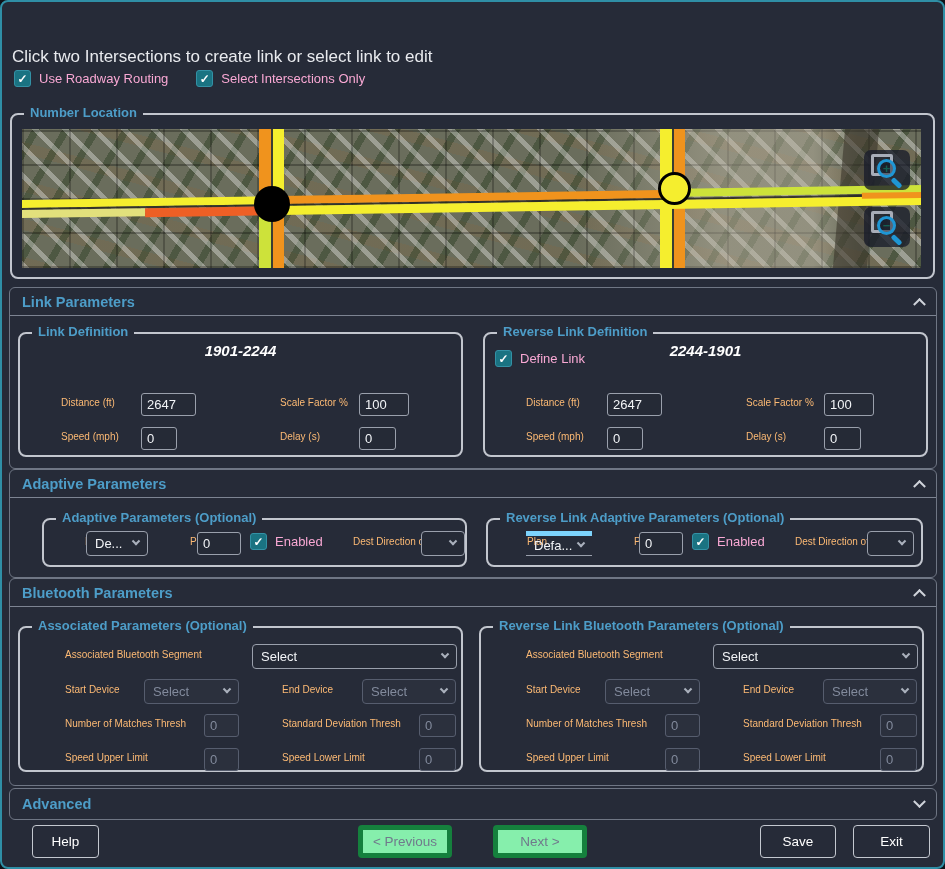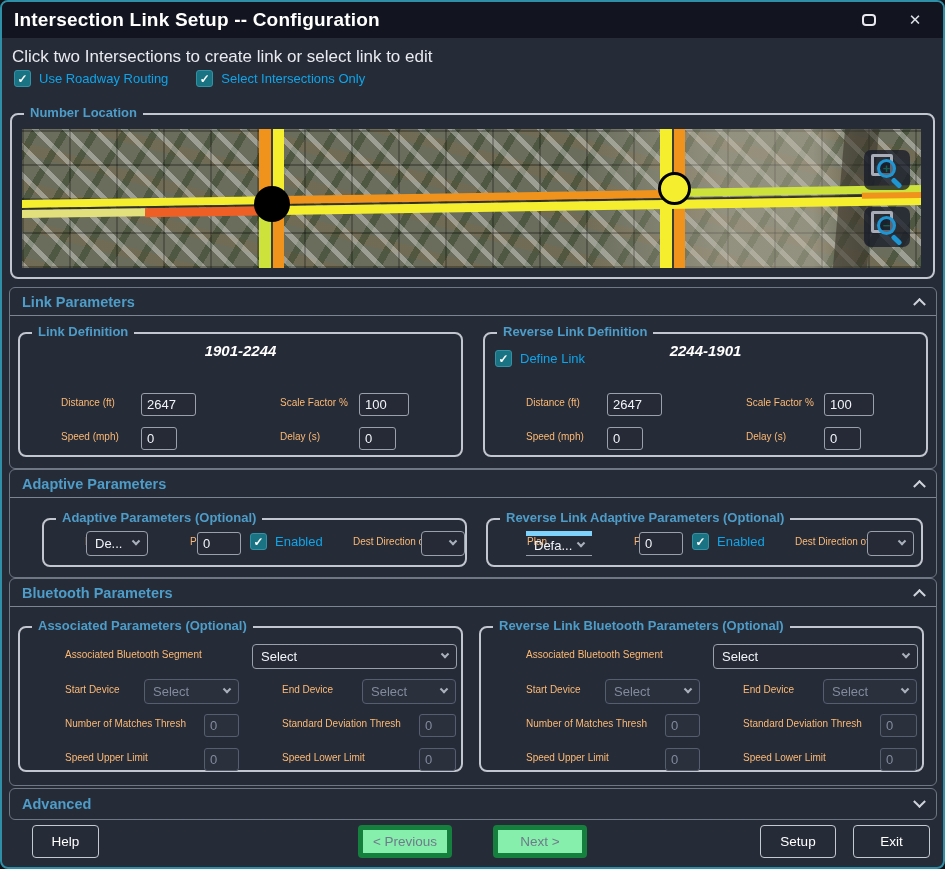--- a/index.html
+++ b/index.html
@@ -23,21 +23,21 @@
   .max-icon{ width:14px; height:12px; border:2px solid #e8eaf0; border-radius:4px; display:block;}
   .close-btn{ font-size:15px; color:#dfe2e8; width:20px; text-align:center; cursor:default;}
 
   .instruction{ position:absolute; left:10px; top:45px; font-size:17px; color:#e8eaee;}
 
   
   .opts{ position:absolute; left:12px; top:68px; display:flex; gap:28px; align-items:center;}
   .cb-wrap{ display:flex; align-items:center; gap:8px;}
   .cb{ width:17px; height:17px; background:#1a7382; border:1px solid #3391a5; border-radius:3px;
        color:#fff; font-size:12px; font-weight:bold; display:flex; align-items:center; justify-content:center;}
-  .cb-label{ font-size:13px; color:#0ea5e9;}
+  .cb-label{ font-size:13px; color:#f9a8d4;}
 
   
   .group{ position:absolute; border:2px solid #c2c6ce; border-radius:8px;}
   .group-label{ position:absolute; top:-10px; left:12px; background:#262b38; padding:0 6px;
                 font-size:13px; font-weight:bold; color:#4d9dc8; white-space:nowrap;}
 
   
   .define-group{ left:8px; right:8px; top:111px; height:166px;}
   .map{ position:absolute; left:10px; top:14px; right:12px; bottom:9px; background:#6a6d5c; overflow:hidden;}
   .map-texture{ position:absolute; inset:0;
@@ -107,29 +107,20 @@
   .btn{ position:absolute; top:9px; height:33px; border-radius:4px; font-size:13.5px;
         display:flex; align-items:center; justify-content:center; background:#262b38;
         border:1px solid #c4c8d0; color:#ffffff; cursor:default; font-family:"Liberation Sans",sans-serif;}
   .btn.disabled{ background:#86efac; border:5px solid #15803d; color:#707a8c;}
 </style>
 </head>
 <body>
 
 <div class="window">
 
-  <div class="titlebar">
-    <span class="title">Intersection Link Setup -- Configuration</span>
-    <span class="tb-btns">
-      <span class="max-btn">
-          <span class="max-icon"></span>
-        </span>
-      <span class="close-btn">✕</span>
-    </span>
-  </div>
 
   <div class="instruction">Click two Intersections to create link or select link to edit</div>
 
   <div class="opts">
     <span class="cb-wrap">
       <span class="cb">✓</span>
       <span class="cb-label">Use Roadway Routing</span>
     </span>
     <span class="cb-wrap">
       <span class="cb">✓</span>
@@ -338,17 +329,17 @@
     <div class="exp-header">
       <span class="exp-title">Advanced</span>
       <span class="chev down"></span>
     </div>
   </section>
 
   <div class="footer">
     <div class="btn" style="left:30px;width:67px;">Help</div>
     <div class="btn disabled" style="left:356px;width:94px;">&lt; Previous</div>
     <div class="btn disabled" style="left:470px;width:94px;margin-left:21px;">Next &gt;</div>
-    <div class="btn" style="left:758px;width:76px;">Setup</div>
+    <div class="btn" style="left:758px;width:76px;">Save</div>
     <div class="btn" style="left:851px;width:77px;">Exit</div>
   </div>
 
 </div>
 
 </body></html>

